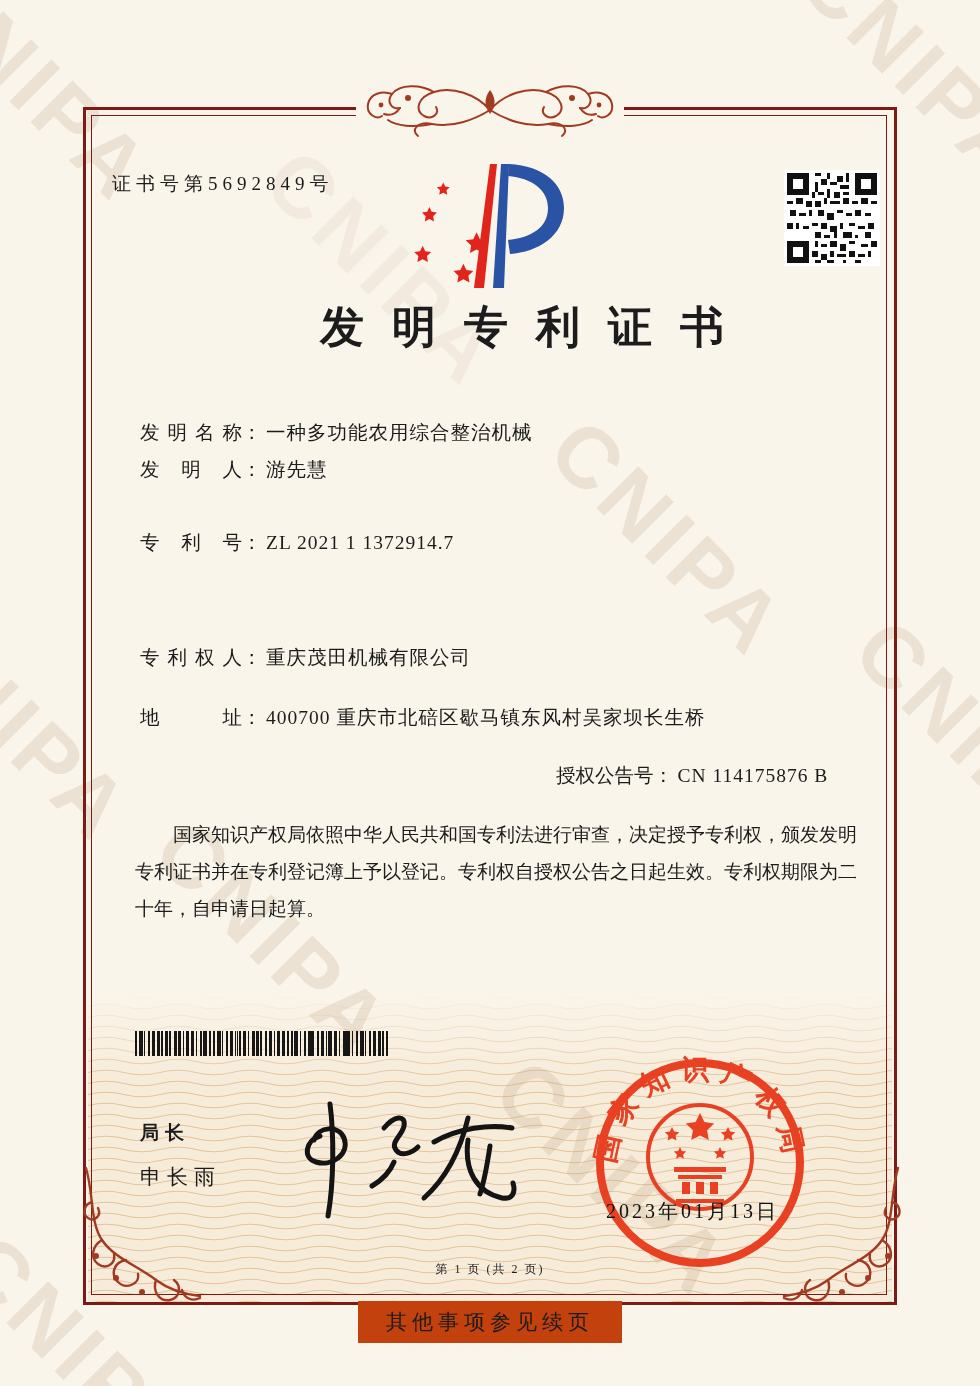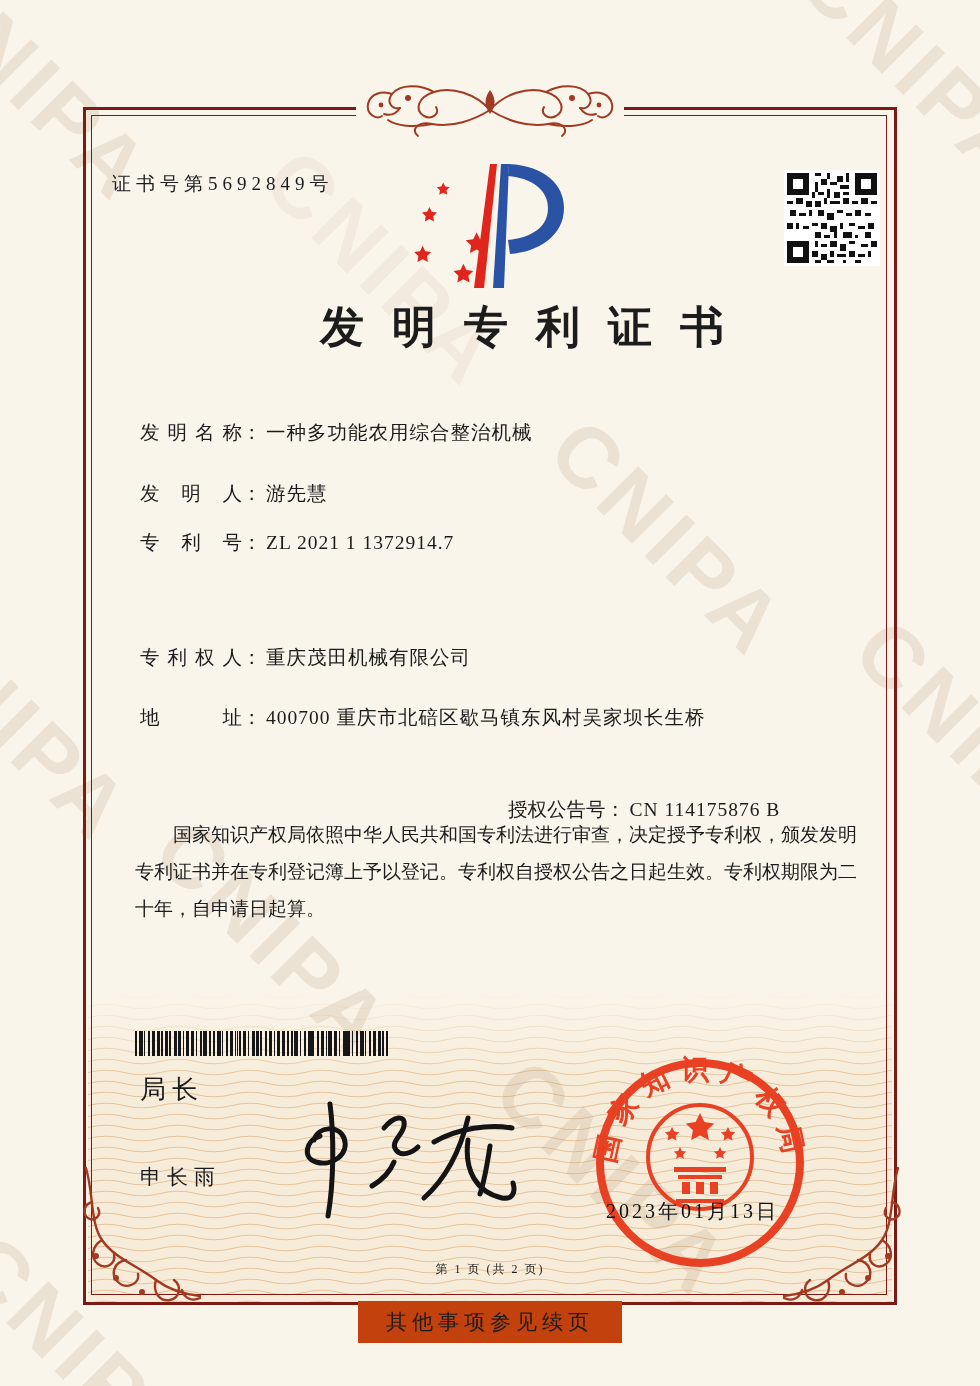--- a/index.html
+++ b/index.html
@@ -38,22 +38,22 @@
   
   .body-text{position:absolute; left:127px; top:808px; width:738px;
     font-size:19px; line-height:37px; text-align:justify;}
   .body-text p{margin:8px; text-indent:2em;}
   
   .barcode{position:absolute; left:135px; top:1031px; width:253px; height:25px;
     background:
       repeating-linear-gradient(90deg,#161616 0 2px,transparent 2px 4px,#161616 4px 7px,transparent 7px 9px,#161616 9px 10px,transparent 10px 13px),
       repeating-linear-gradient(90deg,#161616 0 1px,transparent 1px 6px,#161616 6px 8px,transparent 8px 17px);
   }
-  .role{position:absolute; left:140px; top:1072px; font-size:26px;
-    font-family:"Liberation Sans","DejaVu Sans",sans-serif; letter-spacing:6px;}
+  .role{position:absolute; left:140px; top:1120px; font-size:19px;
+    font-family:"Liberation Sans","DejaVu Sans",sans-serif; letter-spacing:6px;font-weight:bold;}
   .officer{position:absolute; left:140px; top:1163px; font-size:21px;
     font-family:"Liberation Sans","DejaVu Sans",sans-serif; letter-spacing:6px;}
   .signature{position:absolute; left:272px; top:1084px;}
   .seal{position:absolute; left:588px; top:1051px;}
   .seal-date{position:absolute; left:606px; top:1198px; font-size:20px; letter-spacing:3px; color:#111;}
   .page-num{position:absolute; left:0; top:1261px; width:100%; text-align:center;
     font-size:12px; letter-spacing:2px;}
   .note{position:absolute; left:50%; transform:translateX(-50%); top:1301px;
     background:#c2410c; padding:7px 28px; font-size:21px; letter-spacing:5px;}
   .orn-top{position:absolute; left:348px; top:76px;}
@@ -235,33 +235,33 @@
         <rect x="18" y="28" width="1" height="1"></rect>
         <rect x="22" y="28" width="2" height="1"></rect>
     </g>
   </svg>
 
   <div class="title">发明专利证书</div>
 
   <div class="row" style="top:419px;">
     <span class="flabel">发明名称</span><span class="colon">：</span><span class="fvalue">一种多功能农用综合整治机械</span>
   </div>
-  <div class="row" style="top:480px;">
+  <div class="row" style="top:456px;">
     <span class="flabel">发明人</span><span class="colon">：</span><span class="fvalue">游先慧</span>
   </div>
   <div class="row" style="top:529px;">
     <span class="flabel">专利号</span><span class="colon">：</span><span class="fvalue">ZL 2021 1 1372914.7</span>
   </div>
   <div class="row" style="top:644px;">
     <span class="flabel">专利权人</span><span class="colon">：</span><span class="fvalue">重庆茂田机械有限公司</span>
   </div>
   <div class="row" style="top:704px;">
     <span class="flabel">地址</span><span class="colon">：</span><span class="fvalue">400700 重庆市北碚区歇马镇东风村吴家坝长生桥</span>
   </div>
-  <div class="row2" style="top:796px;">
+  <div class="row2" style="top:762px;margin-left:48px;">
     <span>授权公告号</span><span class="colon">：</span><span class="fvalue">CN 114175876 B</span>
   </div>
 
   <div class="body-text">
     <p>国家知识产权局依照中华人民共和国专利法进行审查，决定授予专利权，颁发发明专利证书并在专利登记簿上予以登记。专利权自授权公告之日起生效。专利权期限为二十年，自申请日起算。</p>
   </div>
 
   <div class="barcode"></div>
 
   <div class="role">局长</div>

